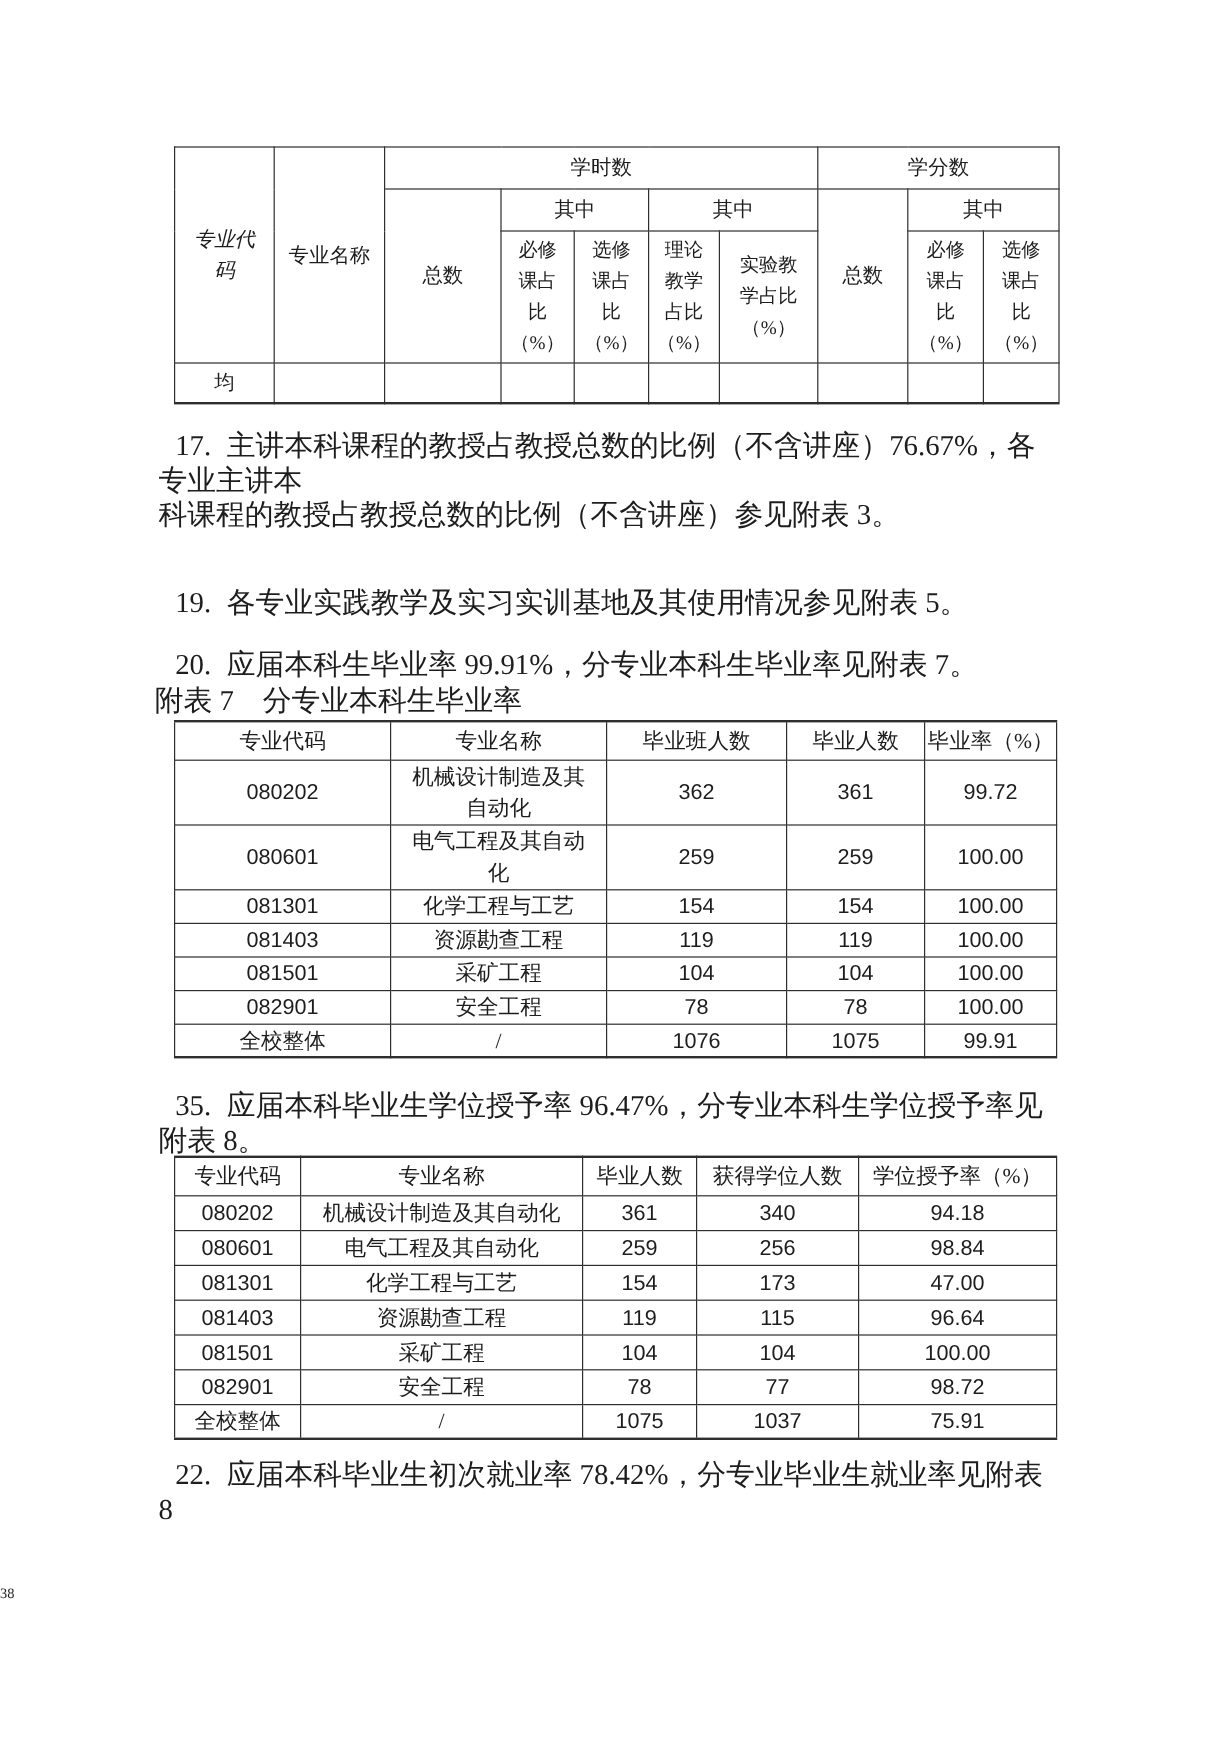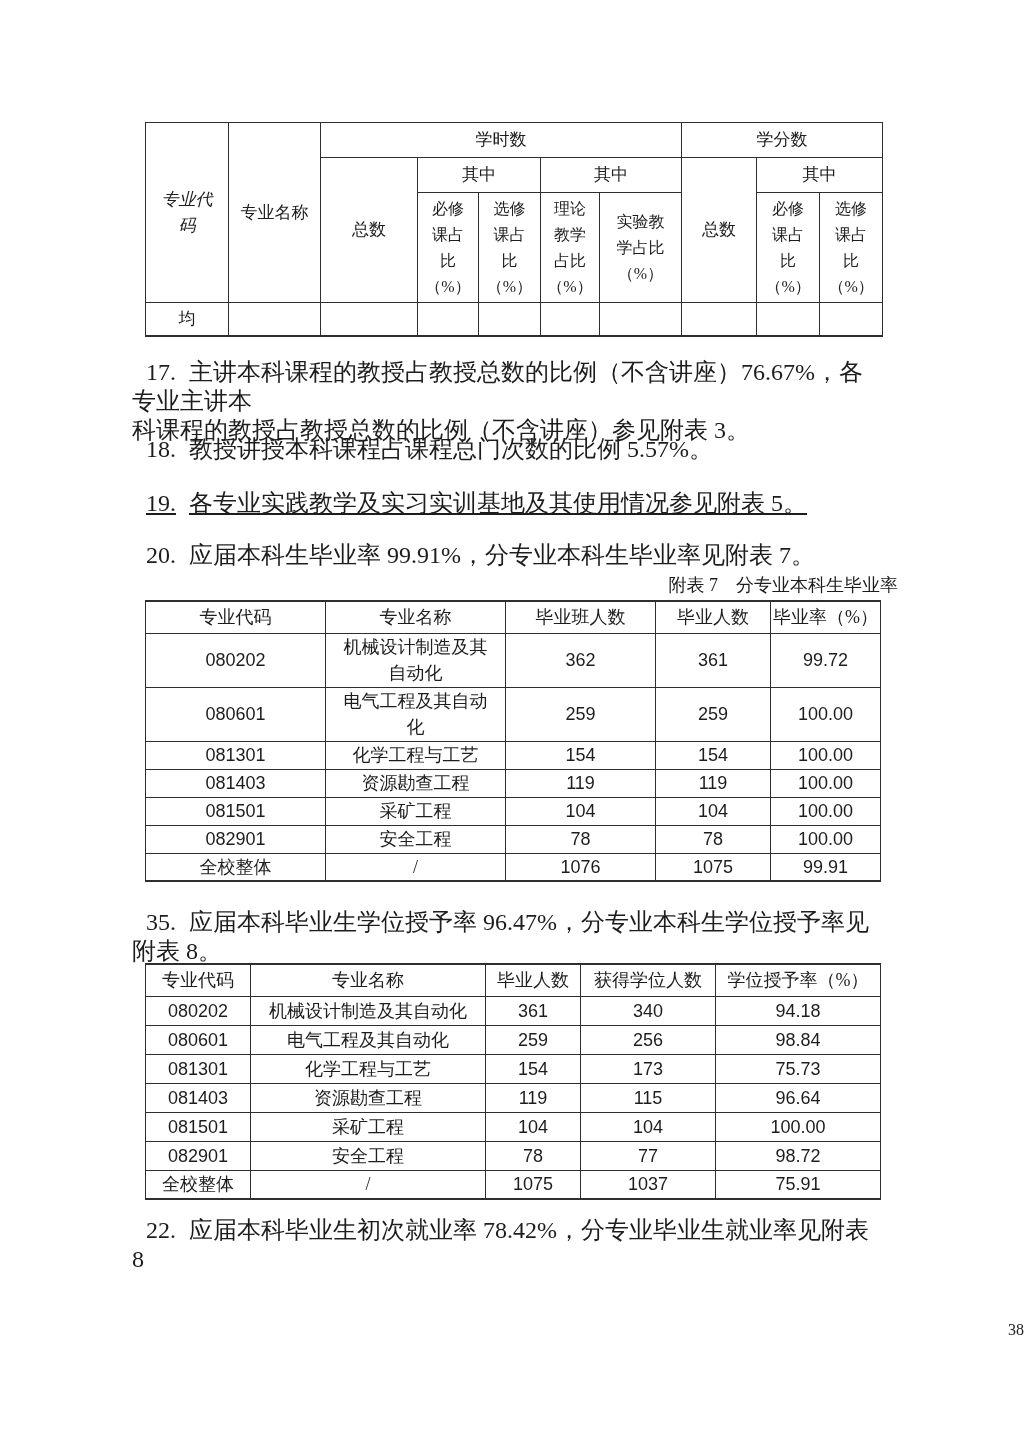--- a/index.html
+++ b/index.html
@@ -24,30 +24,30 @@
   .app-table td { line-height:26px; }
   .num-cell { font-family:"Liberation Sans","DejaVu Sans",sans-serif; font-size:18px; }
 
   .preline { white-space:pre-line; }
 
   .para { position:absolute; left:132px; width:750px; font-size:24px; line-height:29px; text-indent:14px; }
   .para .pnum { margin-right:13px; }
   .para .ptext { white-space:pre-line; }
   .p17 { top:358px; }
   .p18 { top:435px; }
-  .p19 { top:489px;text-decoration:underline; }
+  .p19 { top:489px; }
   .p20 { top:541px; }
   .p21 { top:908px; }
   .p22 { top:1216px; }
 
-  .tbl-title { position:absolute; left:163px; width:735px; text-align:right; font-size:18px; line-height:22px; }
+  .tbl-title { position:absolute; left:129px; width:735px; text-align:left; font-size:24px; line-height:22px; }
   .t7-title { top:574px; }
   .t8-title { top:937px; }
 
-  .pageno { position:absolute; left:0; top:1321px; width:1024px; text-align:right; font-size:16px; }
+  .pageno { position:absolute; left:0; top:1321px; width:1024px; text-align:left; font-size:12px; }
 </style>
 </head>
 <body>
 
 <div class="page">
 
   <table class="top-table">
     <colgroup>
       <col style="width:83px">
         <col style="width:92px">
@@ -110,21 +110,20 @@
       <td></td>
       <td></td>
       <td></td>
       <td></td>
     </tr>
   </tbody>
     </table>
 
   <div class="para p17"><span class="pnum">17.</span><span class="ptext">主讲本科课程的教授占教授总数的比例（不含讲座）76.67%，各专业主讲本
 科课程的教授占教授总数的比例（不含讲座）参见附表 3。</span></div>
-  <div class="para p18"><span class="pnum">18.</span><span class="ptext">教授讲授本科课程占课程总门次数的比例 5.57%。</span></div>
   <div class="para p19"><span class="pnum">19.</span><span class="ptext">各专业实践教学及实习实训基地及其使用情况参见附表 5。</span></div>
   <div class="para p20"><span class="pnum">20.</span><span class="ptext">应届本科生毕业率 99.91%，分专业本科生毕业率见附表 7。</span></div>
 
   <div class="tbl-title t7-title">附表 7　分专业本科生毕业率</div>
   <table class="app-table t7">
     <colgroup>
       <col style="width:180px">
         <col style="width:180px">
         <col style="width:150px">
       <col style="width:115px">
@@ -222,21 +221,21 @@
       <td>电气工程及其自动化</td>
       <td class="num-cell">259</td>
       <td class="num-cell">256</td>
       <td class="num-cell">98.84</td>
     </tr>
     <tr style="height:29px;">
       <td class="num-cell">081301</td>
       <td>化学工程与工艺</td>
       <td class="num-cell">154</td>
       <td class="num-cell">173</td>
-      <td class="num-cell">75.73</td>
+      <td class="num-cell">47.00</td>
     </tr>
     <tr style="height:29px;">
       <td class="num-cell">081403</td>
       <td>资源勘查工程</td>
       <td class="num-cell">119</td>
       <td class="num-cell">115</td>
       <td class="num-cell">96.64</td>
     </tr>
     <tr style="height:29px;">
       <td class="num-cell">081501</td>

